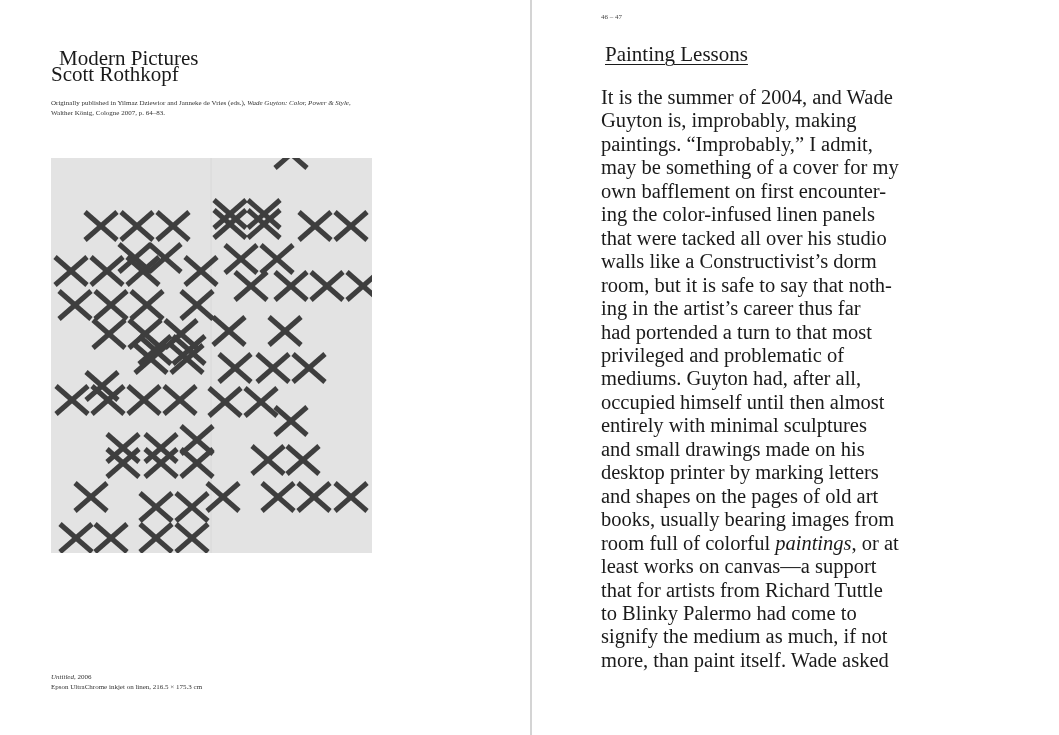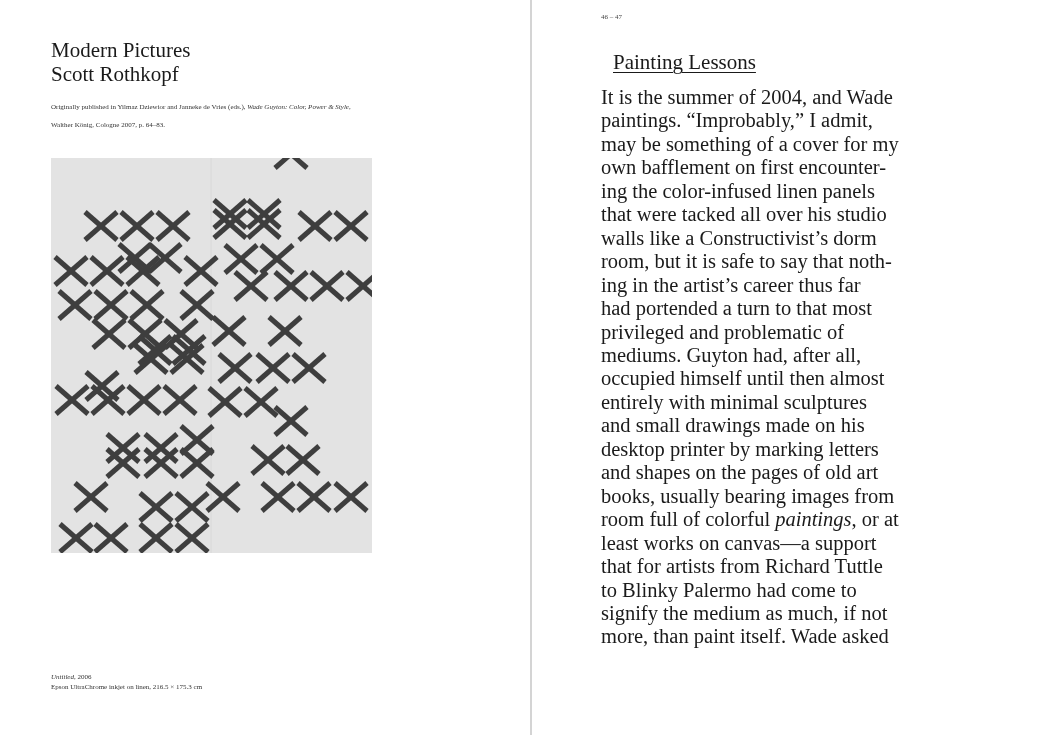--- a/index.html
+++ b/index.html
@@ -12,47 +12,47 @@
     .spread { position: absolute; inset: 0; }
     .page { position: absolute; top: 0; height: 735px; }
     .page-left { left: 0; width: 530px; }
     .page-right { left: 532px; width: 527px; padding-left: 36px; }
     .gutter {
       position: absolute; left: 530px; top: 0; width: 2px; height: 735px;
       background: #d4d4d4;
     }
     .essay-title {
       position: absolute; left: 51px; top: 38px;
-      font-size: 21px; line-height: 24px; margin: 0; font-weight: normal;
+      font-size: 21px; line-height: 24px; margin: 8px; font-weight: normal;
       color: #1a1a1a;
     }
     .essay-author {
       position: absolute; left: 51px; top: 62px;
       font-size: 21px; line-height: 24px; color: #1a1a1a;
     }
     .source-note {
       position: absolute; left: 51px; top: 98px; width: 320px;
-      font-size: 7px; line-height: 18px; color: #333;
+      font-size: 7px; line-height: 10px; color: #333;
     }
     .source-note i { font-style: italic; }
     .artwork {
       position: absolute; left: 51px; top: 158px; width: 321px; height: 395px;
       background: #e3e3e3;
     }
     .artwork svg { display: block; }
     .caption {
       position: absolute; left: 51px; top: 672px; width: 300px;
       font-size: 7px; line-height: 10px; color: #333;
     }
     .folio {
       position: absolute; left: 69px; top: 13px;
       font-size: 7px; color: #444;
     }
     .section-title {
-      position: absolute; left: 69px; top: 38px; margin: 12px;
+      position: absolute; left: 69px; top: 38px; margin: 4px;
       font-size: 21px; line-height: 24px; font-weight: normal;
       text-decoration: underline; text-underline-offset: 3px; text-decoration-thickness: 1px;
       color: #1a1a1a;
     }
     .body-text {
       position: absolute; left: 69px; top: 86px; width: 330px;
       font-size: 20.5px; line-height: 23.45px; color: #1a1a1a;
     }
     .body-text .line { display: block; white-space: nowrap; }
     .body-text i { font-style: italic; }
@@ -342,20 +342,21 @@
     </div>
   </div>
 
   <div class="gutter"></div>
 
   <div class="page page-right">
     <div class="folio">46 – 47</div>
     <h2 class="section-title">Painting Lessons</h2>
     <div class="body-text" id="body-text">
         <span class="line">It is the summer of 2004, and Wade</span>
+        <span class="line">Guyton is, improbably, making</span>
         <span class="line">paintings. “Improbably,” I admit,</span>
         <span class="line">may be something of a cover for my</span>
         <span class="line">own bafflement on first encounter-</span>
         <span class="line">ing the color-infused linen panels</span>
         <span class="line">that were tacked all over his studio</span>
         <span class="line">walls like a Constructivist’s dorm</span>
         <span class="line">room, but it is safe to say that noth-</span>
         <span class="line">ing in the artist’s career thus far</span>
         <span class="line">had portended a turn to that most</span>
         <span class="line">privileged and problematic of</span>

